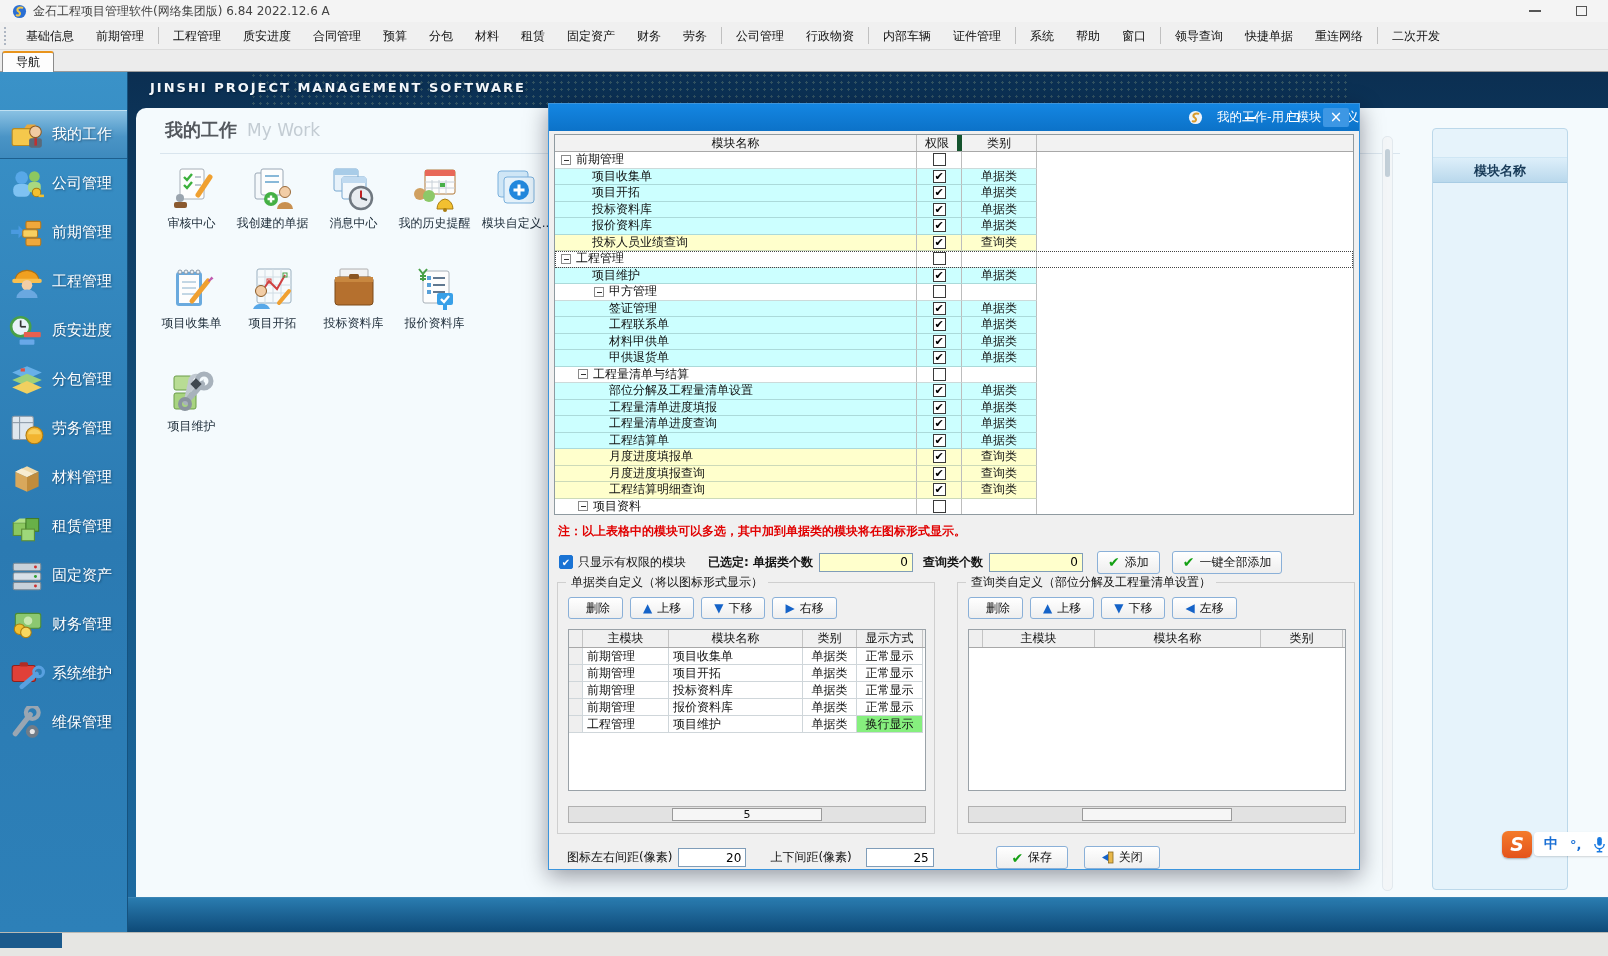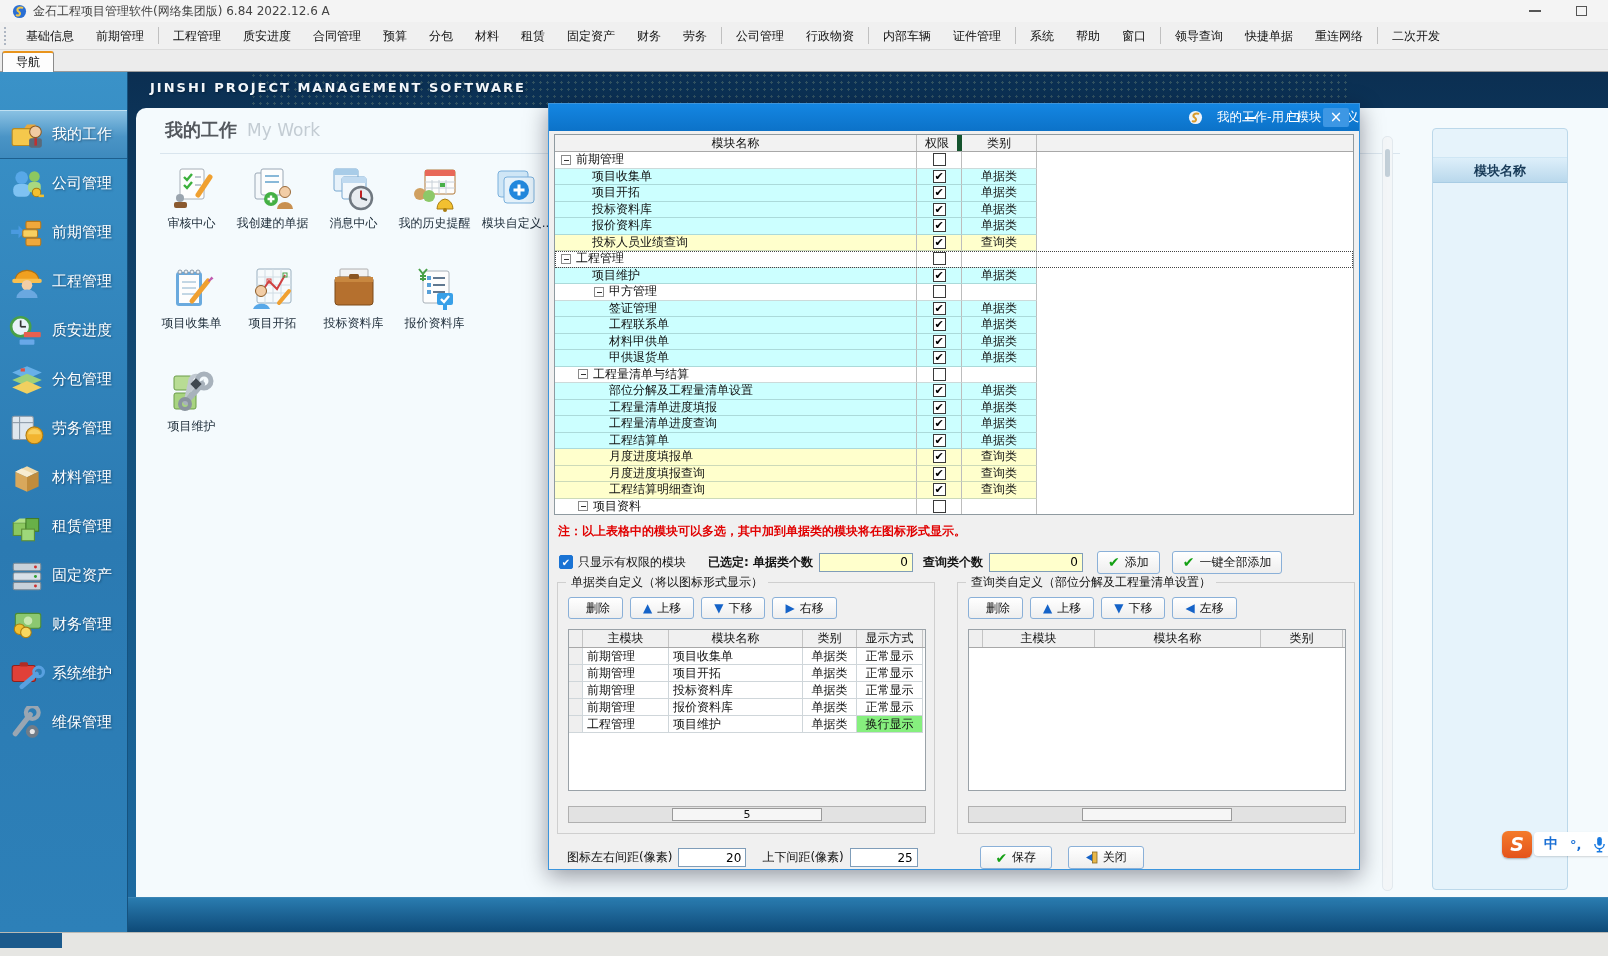--- a/index.html
+++ b/index.html
@@ -121,21 +121,21 @@
   .g-row span { display:block; line-height:16px; border-right:1px solid #cfd6da; border-bottom:1px solid #cfd6da; font-size:12px; overflow:hidden; white-space:nowrap; }
   .g-ind { width:14px; background:#efefef; }
   .disp-hl { background:#86ef7e; }
   .grid-footer { position:absolute; left:10px; bottom:10px; height:17px; background:#e2e2e2; border:1px solid #b0b0b0; }
   .grp.doc .grid-footer { width:358px; } .grp.query .grid-footer { width:378px; }
   .count-box { position:absolute; left:50%; transform:translateX(-50%); top:1px; width:150px; height:13px; border:1px solid #9a9a9a; background:#f6f6f6; font-size:11px; text-align:center; line-height:12px; }
 
   
   .dlg-bottom { position:absolute; left:18px; top:742px; width:780px; display:flex; align-items:center; }
   .sp-input { width:68px; height:19px; border:1px solid #7f9db9; background:#fff; text-align:right; padding-right:4px; font-size:12px; font-family:inherit; }
-  .lbl2 { margin-left:16px; }
+  .lbl2 { margin-left:24px; }
   .btn-save { margin-left:62px; width:72px; } .btn-close { margin-left:16px; width:76px; }
 
   
   .ime { position:absolute; left:1502px; top:830px; height:28px; display:flex; align-items:center; z-index:60; }
   .ime-logo { width:30px; height:27px; background:linear-gradient(180deg,#f47b2a,#e4531b); border-radius:6px; color:#fff; font-weight:bold; font-size:19px; font-style:italic; display:flex; align-items:center; justify-content:center; box-shadow:0 1px 2px rgba(0,0,0,.3); cursor:pointer; }
   .ime-strip { display:flex; align-items:center; gap:12px; background:#fff; border-radius:4px; height:24px; padding:0 10px; margin-left:2px; box-shadow:0 1px 2px rgba(0,0,0,.15); }
   .ime-mode { color:#1a6fd4; font-weight:bold; font-size:14px; cursor:pointer; }
   .ime-punct { color:#1a6fd4; font-weight:bold; font-size:13px; cursor:pointer; }
 </style>
 </head>
@@ -854,21 +854,21 @@
       </div>
       <div class="grid-footer">
         <div class="count-box"></div>
       </div>
     </div>
 
     <div class="dlg-bottom">
       <span>图标左右间距(像素)</span>
       <input class="sp-input" style="margin-left: 6px;" value="20">
       <span class="lbl2">上下间距(像素)</span>
-      <input class="sp-input" style="margin-left: 6px;" value="25">
+      <input class="sp-input" style="margin-left: 14px;" value="25">
       <span class="btn btn-save">
           <span class="chk">✔</span>
           <span>保存</span>
         </span>
       <span class="btn btn-close">
         <svg width="13" height="13" viewBox="0 0 13 13">
             <polygon points="1,6.5 7,3 7,10" fill="#1563c8"></polygon>
             <rect x="7.5" y="1" width="4.5" height="11" fill="#e8b84b" stroke="#8a6a20" stroke-width="0.8"></rect>
           </svg>
         <span>关闭</span>

